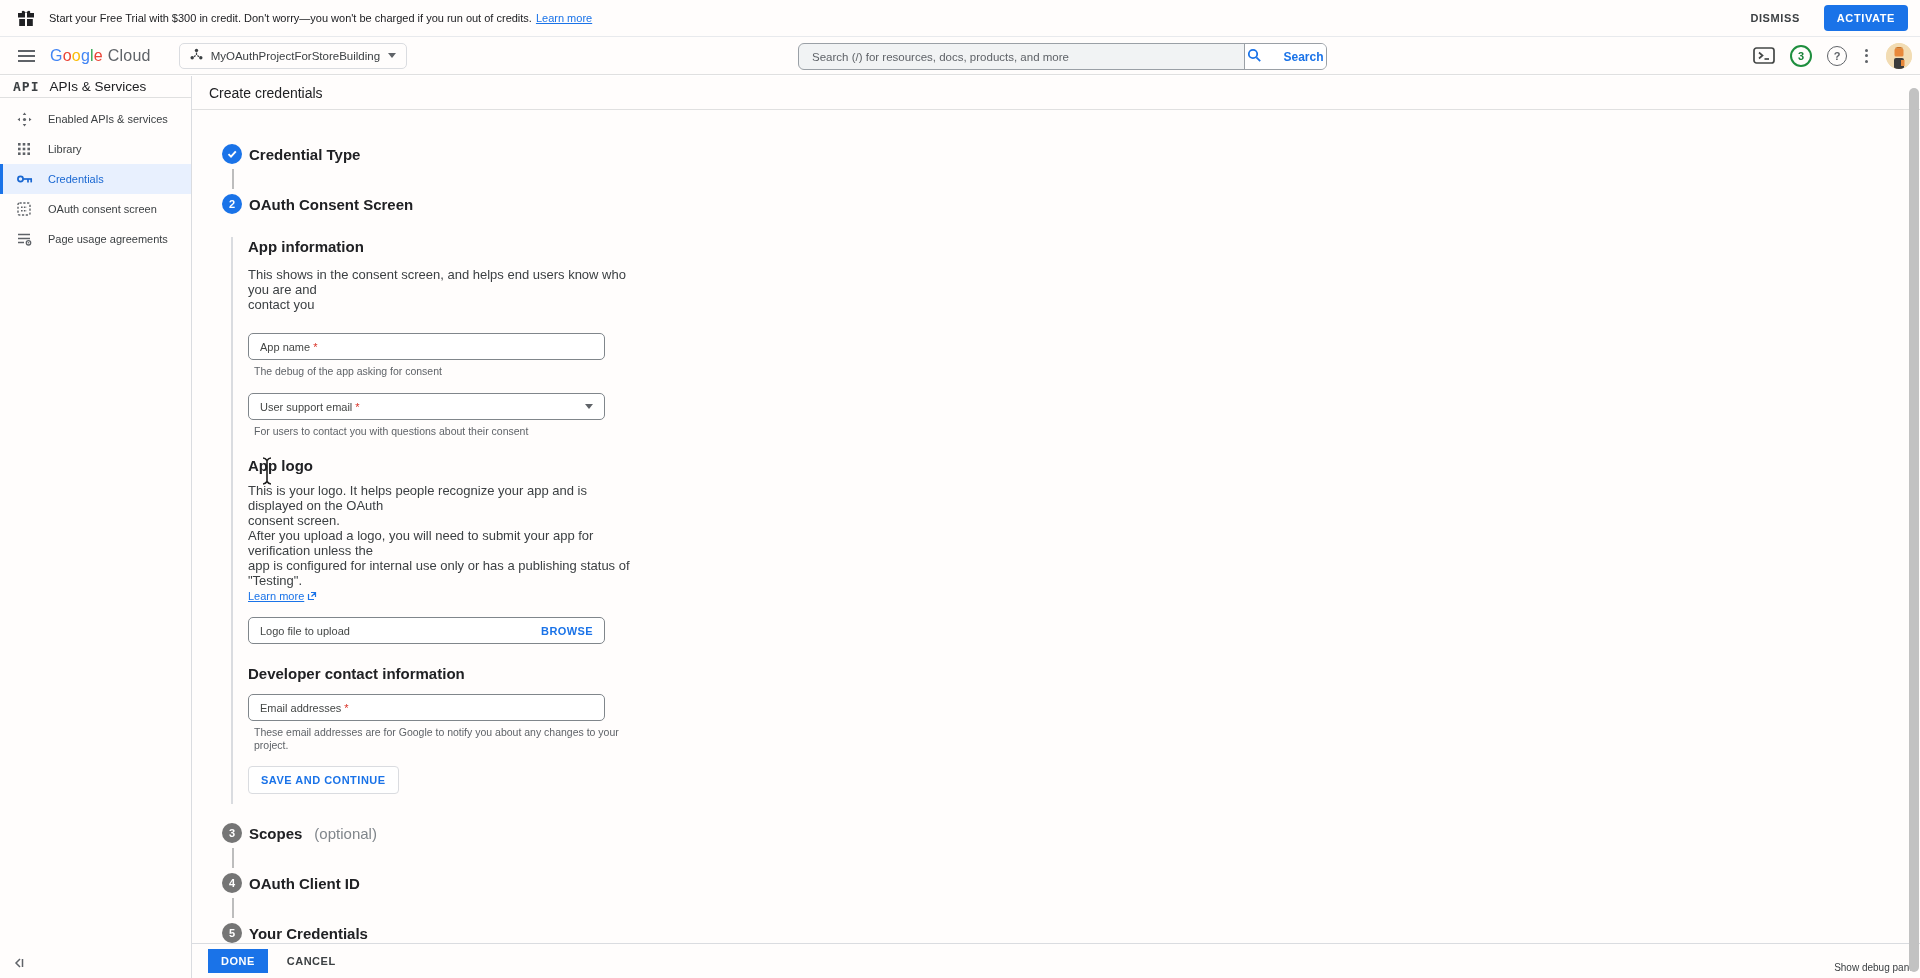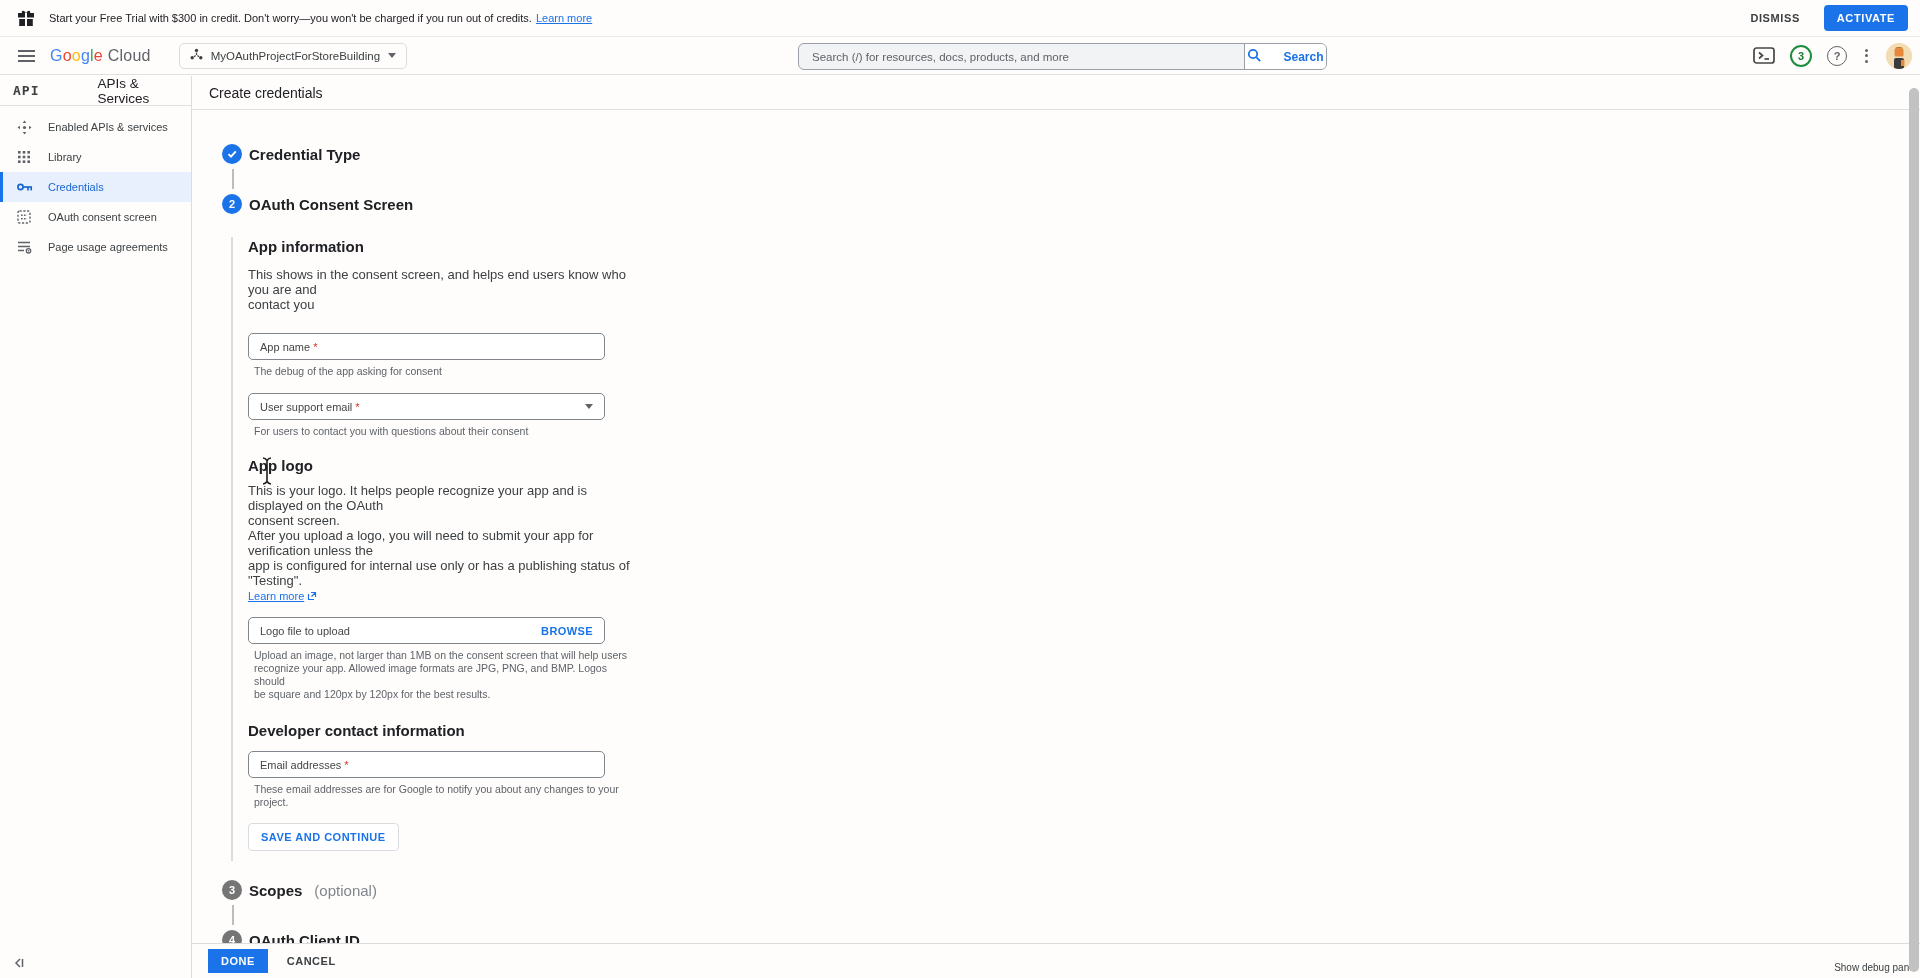--- a/index.html
+++ b/index.html
@@ -42,21 +42,21 @@
   .badge-green { width:22px; height:22px; border:2px solid #1e8e3e; border-radius:50%; color:#188038;
     font-size:11px; font-weight:bold; display:flex; align-items:center; justify-content:center; }
   .help-circle { width:20px; height:20px; border:1.4px solid #5f6368; border-radius:50%; color:#5f6368;
     font-size:11px; font-weight:bold; display:flex; align-items:center; justify-content:center; }
   .kebab { display:flex; flex-direction:column; gap:2.5px; padding:0 3px; }
   .kebab div { width:3px; height:3px; border-radius:50%; background:#5f6368; }
   .avatar { width:26px; height:26px; border-radius:50%; overflow:hidden; background:#f2dcb3; display:flex; }
   
   .sidebar { position:absolute; top:76px; left:0; width:192px; bottom:0; background:#fffdfc;
     border-right:1px solid #dadce0; }
-  .sb-header { height:30px; border-bottom:1px solid #e0e0e0; display:flex; align-items:center;gap:48px; }
+  .sb-header { height:22px; border-bottom:1px solid #e0e0e0; display:flex; align-items:center; }
   .api-glyph { margin-left:13px; font-family:"DejaVu Sans Mono", monospace; font-weight:bold;
     font-size:13px; letter-spacing:1px; color:#3c4043; }
   .sb-title { margin-left:10px; font-size:13.5px; color:#202124; }
   .sb-items { margin-top:6px; }
   .sb-item { height:30px; display:flex; align-items:center; position:relative; cursor:pointer;
     font-size:11px; color:#3c4043; }
   .sb-item .icn { position:absolute; left:17px; display:flex; }
   .sb-item .label { margin-left:48px; }
   .sb-item.selected { background:#e8f0fe; color:#1967d2; }
   .sb-item.selected::before { content:""; position:absolute; left:0; top:0; bottom:0; width:3px; background:#1a73e8; }
@@ -316,25 +316,20 @@
             <path d="M1.5 3 V8.5 H7" fill="none" stroke="#1a73e8" stroke-width="1.2"></path>
             <path d="M4 1.5 H8.5 V6 M8.5 1.5 L4.5 5.5" fill="none" stroke="#1a73e8" stroke-width="1.2"></path>
           </svg>
         </span>
       </div>
 
       <div class="fake-input mt14">
         <span>Logo file to upload</span>
         <span class="browse">BROWSE</span>
       </div>
-      <div class="helper">
-        <div>Upload an image, not larger than 1MB on the consent screen that will help users</div>
-        <div>recognize your app. Allowed image formats are JPG, PNG, and BMP. Logos should</div>
-        <div>be square and 120px by 120px for the best results.</div>
-      </div>
 
       <div class="section-heading mt20">Developer contact information</div>
 
       <div class="fake-input mt11">
         <span>Email addresses</span>
         <span class="req">*</span>
       </div>
       <div class="helper">
         <div>These email addresses are for Google to notify you about any changes to your</div>
         <div>project.</div>

